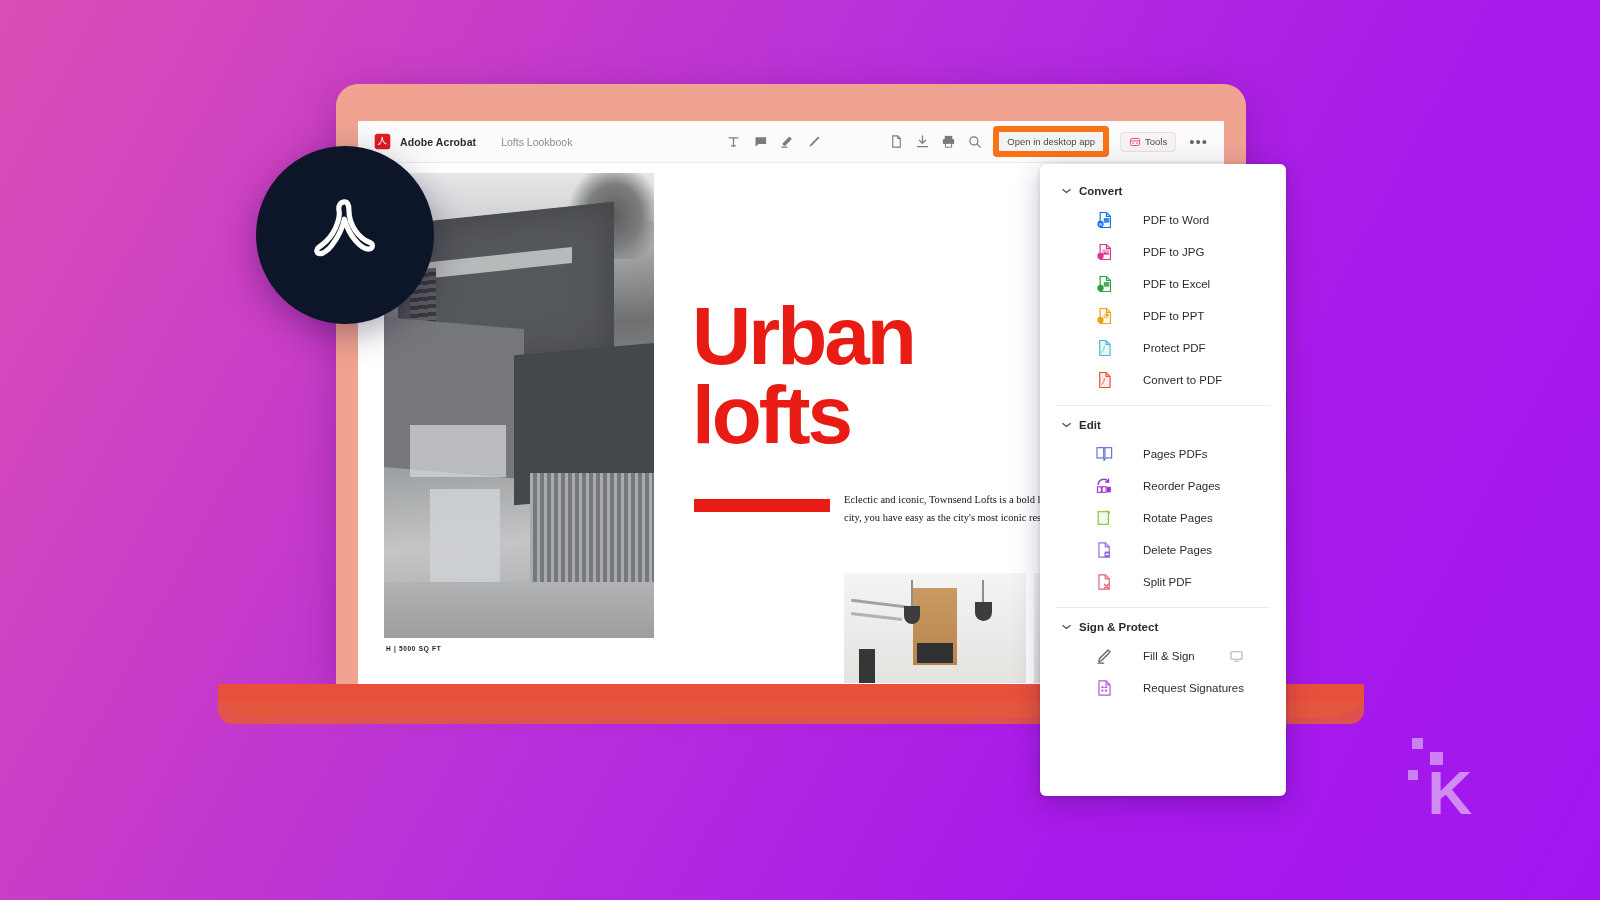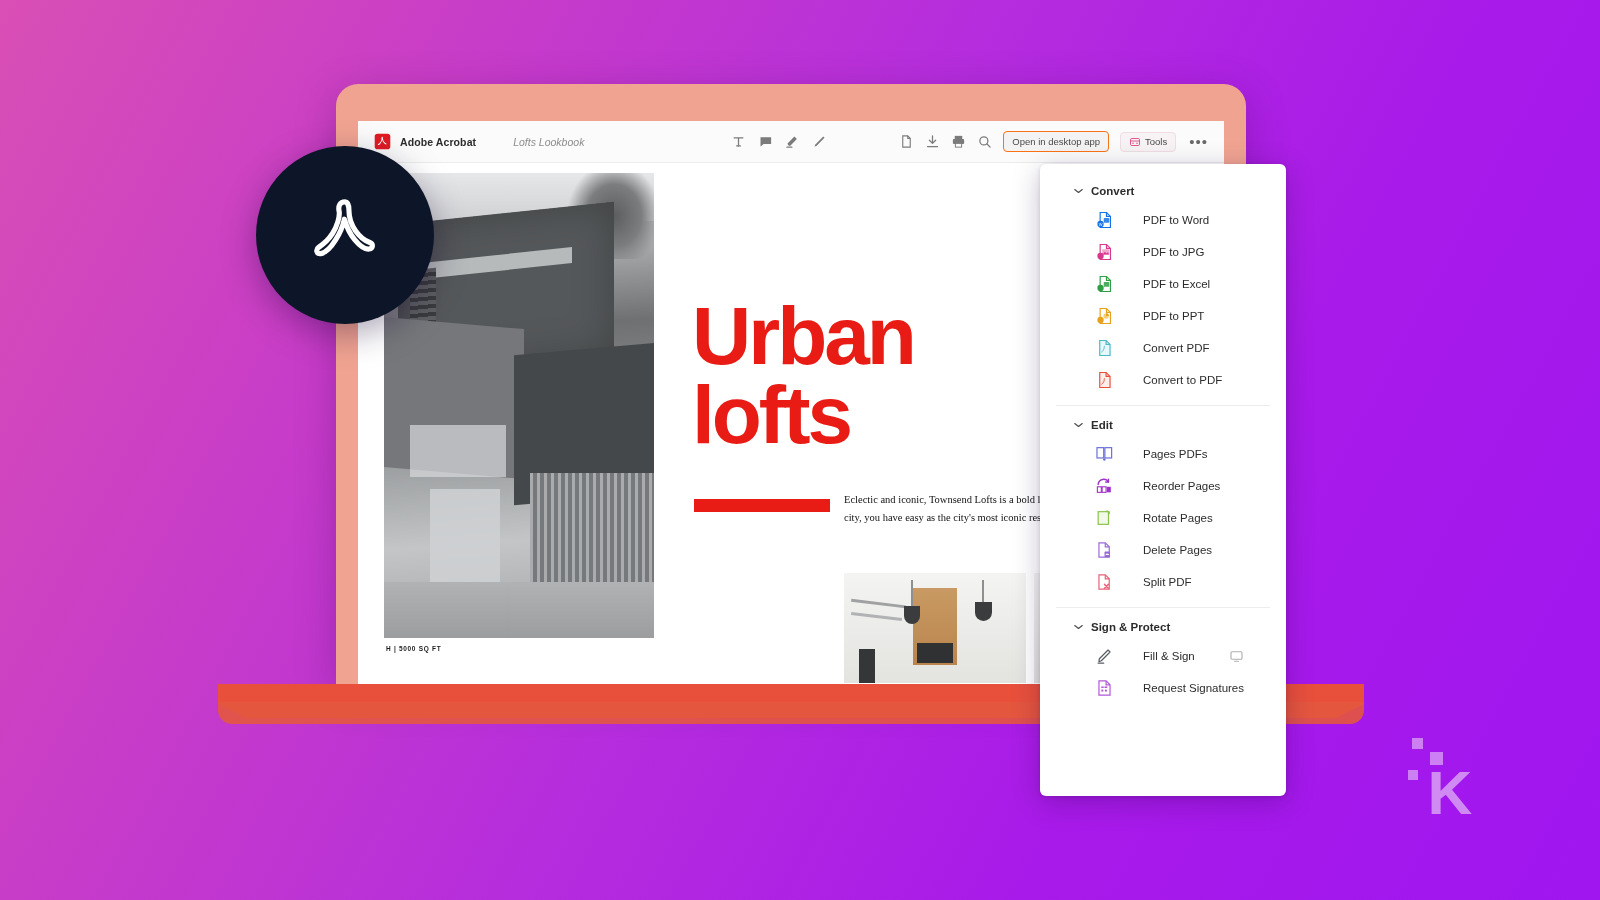--- a/index.html
+++ b/index.html
@@ -46,30 +46,30 @@
 
   
   #app-topbar {
     position:absolute; left:0; top:0; right:0; height:42px;
     background:#fbfbfb; border-bottom:1px solid #ececec;
     display:flex; align-items:center; z-index:6;
   }
   .tb-left { display:flex; align-items:center; gap:9px; padding-left:16px; min-width:300px; }
   #app-logo { width:17px; height:17px; flex:none; }
   #app-name { font-size:10.5px; font-weight:bold; color:#2c2c2c; letter-spacing:.1px; }
-  #doc-title { font-size:10.5px; color:#8d8d8d; margin-left:28px;font-style:italic; }
+  #doc-title { font-size:10.5px; color:#8d8d8d; margin-left:16px; }
 
   .tb-center { display:flex; align-items:center; gap:12px; flex:1; justify-content:center; }
   .tb-center .ic { width:15px; height:15px; opacity:.72; cursor:pointer; }
 
   .tb-right { display:flex; align-items:center; gap:11px; padding-right:14px; }
   .tb-right .ic { width:15px; height:15px; opacity:.72; cursor:pointer; }
   #open-desktop-btn {
     font-size:9.5px; color:#4a4a4a; background:#f3f3f3;
-    border:1px solid #f97316; border-radius:4px; padding:4px 8px; white-space:nowrap; cursor:pointer;
+    border:6px solid #f97316; border-radius:4px; padding:4px 8px; white-space:nowrap; cursor:pointer;
   }
   #tools-btn {
     display:flex; align-items:center; gap:4px;
     font-size:9.5px; color:#4a4a4a; background:#f7f2f4;
     border:1px solid #f0dde3; border-radius:4px; padding:3px 8px; cursor:pointer;
   }
   #more-btn { font-size:15px; color:#6a6a6a; letter-spacing:1px; cursor:pointer; padding:0 2px; line-height:10px; }
 
   
   #pdf-canvas { position:absolute; left:0; top:42px; right:0; bottom:0; background:#fff; overflow:hidden; }
@@ -125,21 +125,21 @@
 
   
   #tools-menu {
     position:absolute; left:1040px; top:164px; width:246px; height:632px;
     background:#fff; border-radius:6px;
     box-shadow:0 6px 28px rgba(30,0,60,.26), 0 1px 4px rgba(0,0,0,.12);
     z-index:50; padding:14px 0 10px 0; overflow:hidden;
   }
   .menu-section-head {
     display:flex; align-items:center; gap:8px;
-    padding:7px 0 7px 34px; font-size:11.5px; font-weight:bold; color:#2c2c2c; cursor:pointer;
+    padding:7px 0 7px 22px; font-size:11.5px; font-weight:bold; color:#2c2c2c; cursor:pointer;
   }
   .chev { width:9px; height:6px; flex:none; }
   .menu-item {
     display:flex; align-items:center; gap:29px;
     padding:6px 0 6px 55px; font-size:11.5px; color:#2c2c2c; cursor:pointer;
   }
   .mi-icon { width:19px; height:20px; flex:none; }
   .menu-divider { height:1px; background:#ececec; margin:9px 16px 6px 16px; }
   .desktop-badge { width:13px; height:11px; margin-left:6px; opacity:.6; }
 </style>
@@ -320,21 +320,21 @@
     </svg>
     <span>PDF to PPT</span>
   </div>
 
   <div class="menu-item">
     <svg class="mi-icon" viewBox="0 0 24 24">
       <path d="M6 2.5h8l5 5v14H6z" fill="#e8f7fa" stroke="#4bb9c9" stroke-width="1.5"></path>
       <path d="M14 2.5v5h5" fill="none" stroke="#4bb9c9" stroke-width="1.5"></path>
       <path d="M12.5 9.5c-.9 0-1.1.8-.9 1.7.2.9-.5 2.6-1.3 3.8-.6 1-1.7 1.9-2.2 2.2" fill="none" stroke="#4bb9c9" stroke-width="1.2"></path>
     </svg>
-    <span>Convert PDF</span>
+    <span>Protect PDF</span>
   </div>
 
   <div class="menu-item">
     <svg class="mi-icon" viewBox="0 0 24 24">
       <path d="M6 2.5h8l5 5v14H6z" fill="#fdeeec" stroke="#e8503c" stroke-width="1.5"></path>
       <path d="M14 2.5v5h5" fill="none" stroke="#e8503c" stroke-width="1.5"></path>
       <path d="M12.5 10c-.9 0-1.1.8-.9 1.7.2.9-.5 2.6-1.3 3.8-.6 1-1.7 1.9-2.2 2.2" fill="none" stroke="#e8503c" stroke-width="1.2"></path>
     </svg>
     <span>Convert to PDF</span>
   </div>

